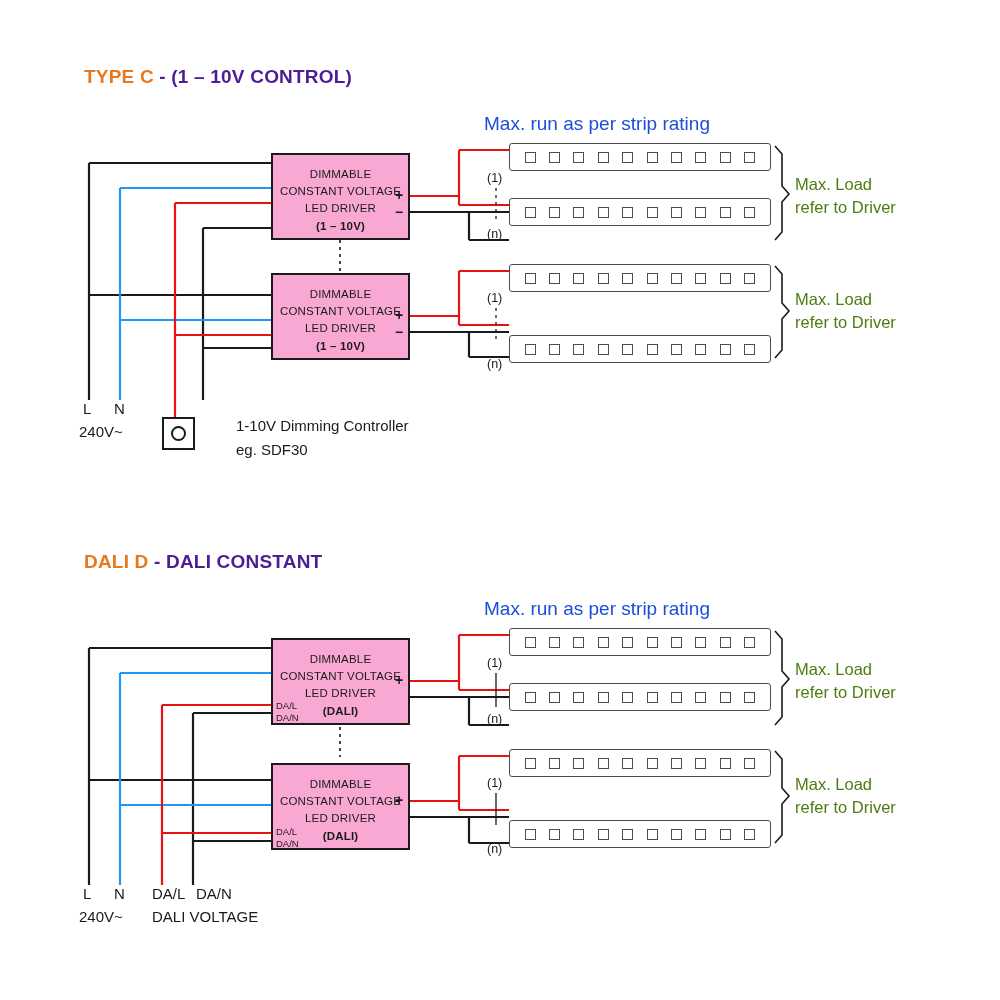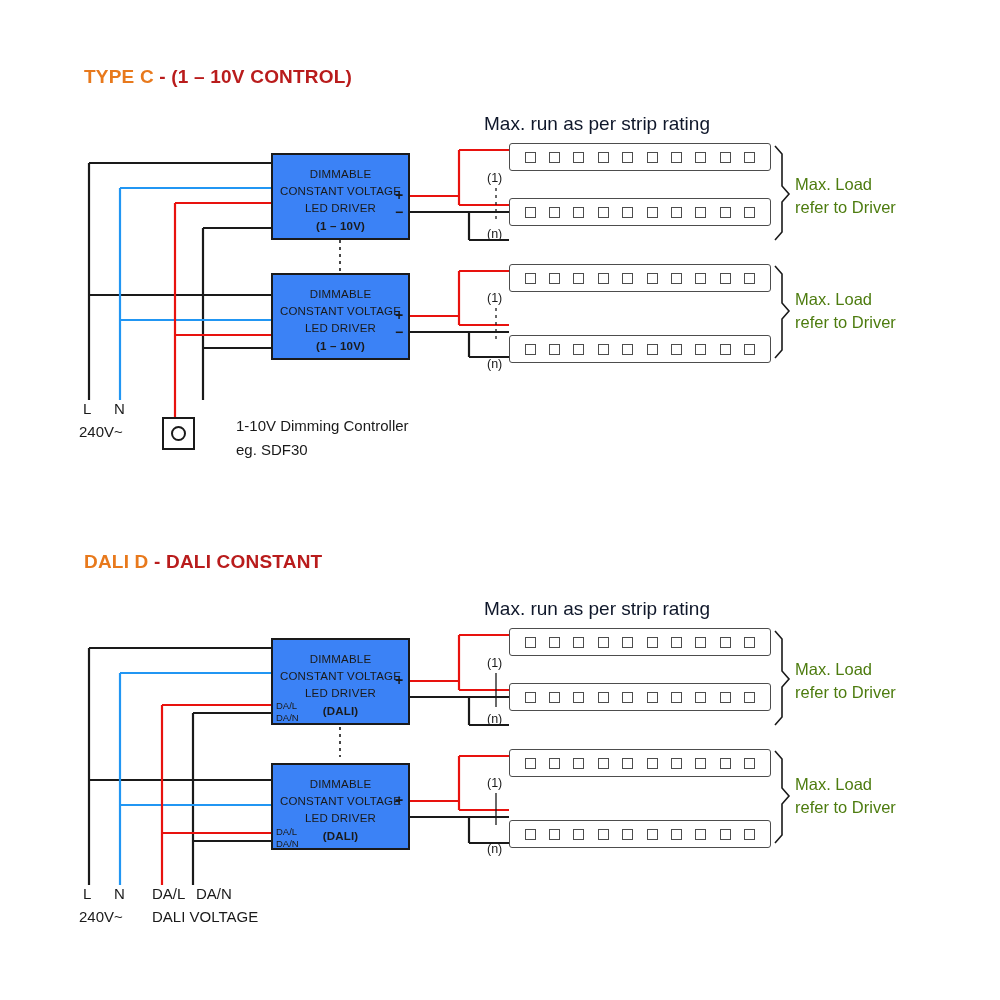--- a/index.html
+++ b/index.html
@@ -25,38 +25,38 @@
     position: absolute;
     font-size: 19px;
     font-weight: bold;
     letter-spacing: 0.2px;
     white-space: nowrap;
   }
   .section-title .type {
     color: #e8791c;
   }
   .section-title .rest {
-    color: #b91c1c;
+    color: #4c1d95;
   }
   #title-c { left: 84px; top: 66px; }
   #title-d { left: 84px; top: 551px; }
 
   .run-label {
     position: absolute;
     font-size: 19px;
-    color: #0f172a;
+    color: #1d4ed8;
     white-space: nowrap;
   }
   #run-label-c { left: 484px; top: 113px; }
   #run-label-d { left: 484px; top: 598px; }
 
   .driver-box {
     position: absolute;
     border: 2px solid #1a1a1a;
-    background: #3b82f6;
+    background: #f9a8d4;
     box-sizing: border-box;
   }
   .driver-text {
     position: absolute;
     left: 0;
     width: 100%;
     text-align: center;
     font-size: 11.5px;
     line-height: 17px;
     color: #1a1a1a;

